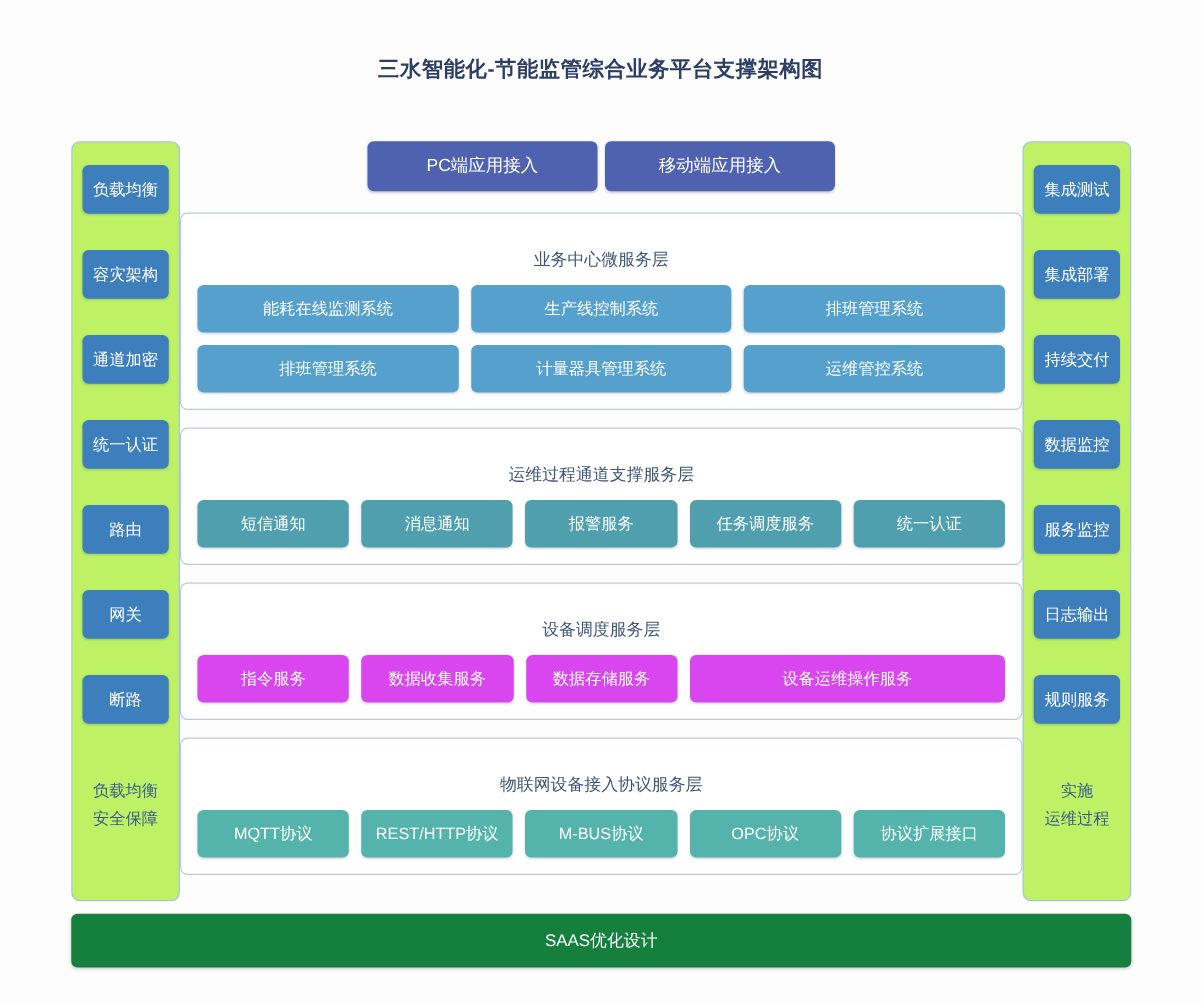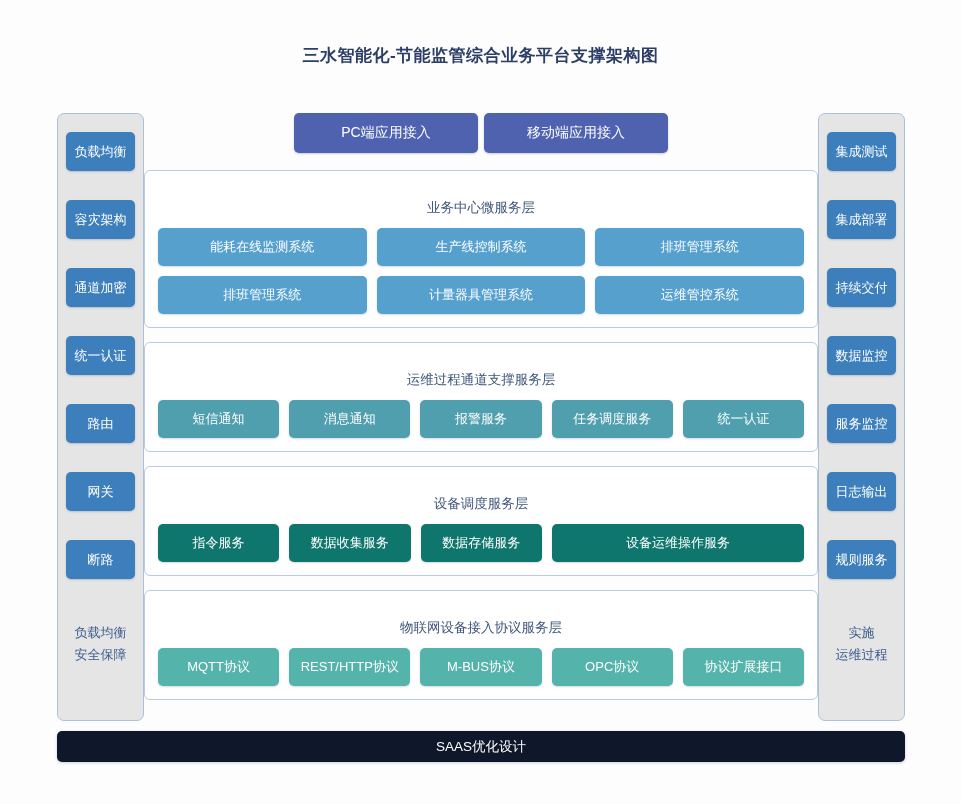--- a/index.html
+++ b/index.html
@@ -37,21 +37,21 @@
     display: flex;
     justify-content: space-between;
   }
 
   
   .side-col {
     width: 91px;
     box-sizing: border-box;
     border: 1px solid #aac2de;
     border-radius: 7px;
-    background: #e5e5e5;
+    background: #bef264;
     display: flex;
     flex-direction: column;
     align-items: center;
     padding: 18px 0 10px 0;
   }
   .side-btn {
     width: 69px;
     height: 39px;
     margin-bottom: 29px;
     background: #3d7fbc;
@@ -124,30 +124,30 @@
     display: flex;
     align-items: center;
     justify-content: center;
     box-shadow: 0 1px 2px rgba(60,80,110,0.22);
     white-space: nowrap;
   }
   .tile.wide2 { flex: 2.08 1 0; }
 
   .biz   .tile { background: #56a0ce; }
   .ops   .tile { background: #4f9fae; }
-  .dev   .tile { background: #0f766e; }
+  .dev   .tile { background: #d946ef; }
   .iot   .tile { background: #54b3ab; }
 
   .saas-bar {
     position: absolute;
     left: 57px;
     top: 731px;
     width: 848px;
-    height: 31px;
-    background: #0f172a;
+    height: 43px;
+    background: #15803d;
     border-radius: 5px;
     color: #ffffff;
     font-size: 13.5px;
     display: flex;
     align-items: center;
     justify-content: center;
     box-shadow: 0 1px 3px rgba(50,60,110,0.25);
   }
 </style>
 </head>

